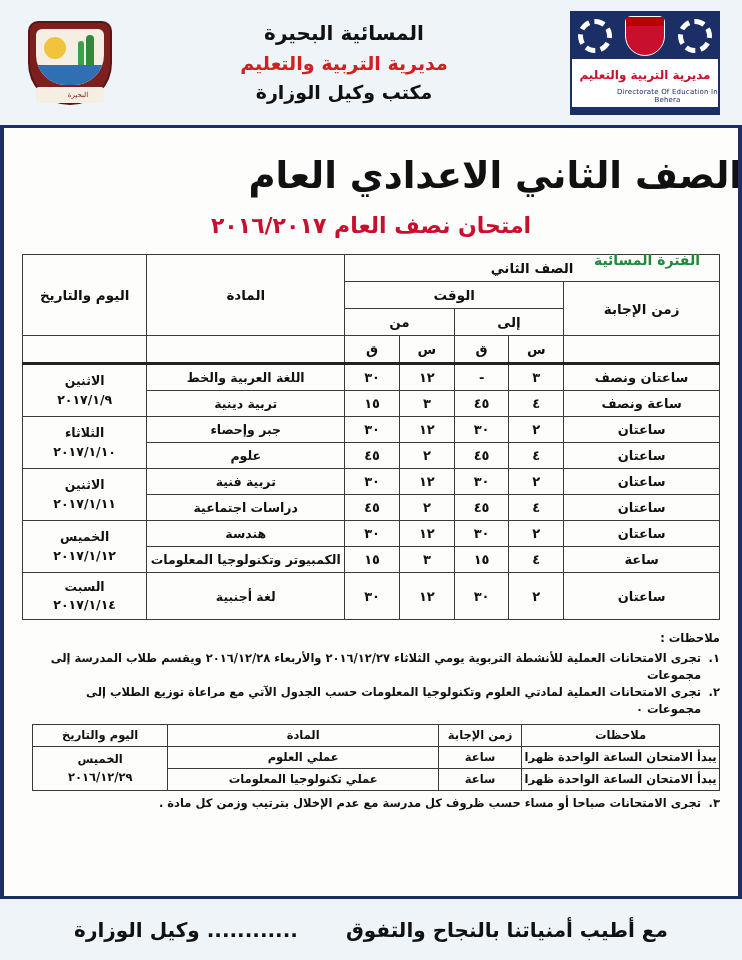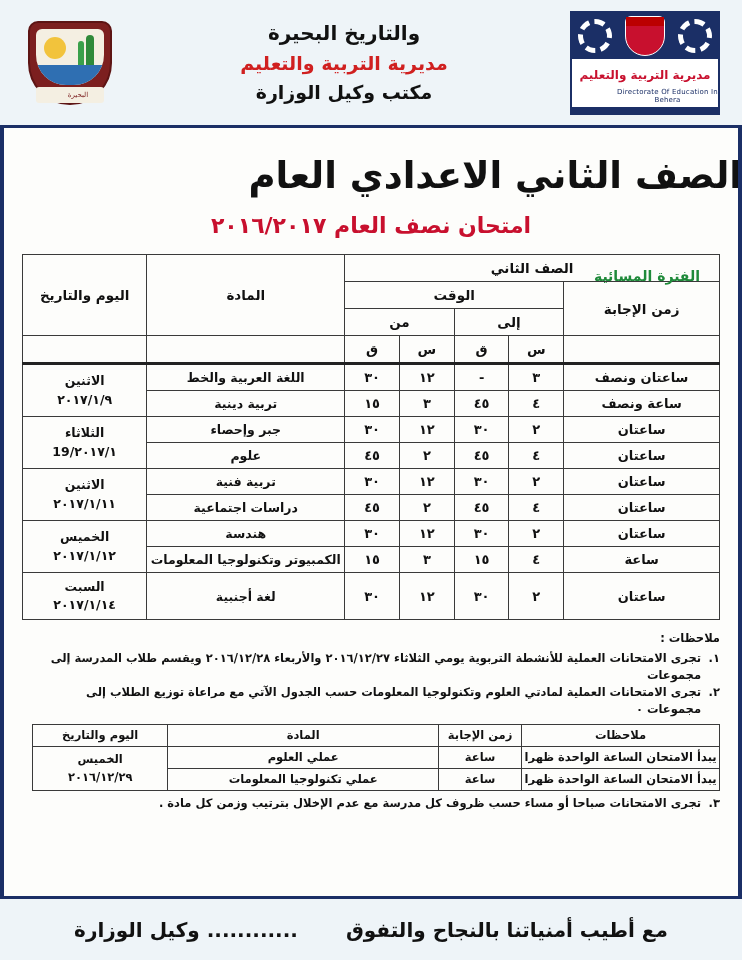--- a/index.html
+++ b/index.html
@@ -142,21 +142,21 @@
   .title-sub {
     text-align: center;
     font-size: 22px;
     font-weight: bold;
     color: #c8102e;
     margin-top: 16px;
   }
   .period-label {
     position: absolute;
     right: 42px;
-    top: 268px;
+    top: 252px;
     font-size: 14px;
     font-weight: bold;
     color: #1f8a3a;
   }
 
   
   .tbl-wrap { margin: 16px 22px 0 22px; }
   table.main {
     width: 100%;
     border-collapse: collapse;
@@ -263,21 +263,21 @@
         <div class="crest">
             <div class="c-top"></div>
           </div>
       </div>
       <div class="name-ar">مديرية التربية والتعليم</div>
       <div class="name-en">Directorate Of Education In Behera</div>
       <div class="stripe"></div>
     </div>
 
     <div class="header-center">
-      <div class="h-line1">والتاريخ البحيرة</div>
+      <div class="h-line1">المسائية البحيرة</div>
       <div class="h-line2">مديرية التربية والتعليم</div>
       <div class="h-line3">مكتب وكيل الوزارة</div>
     </div>
 
     <div class="logo-gov">
       <div class="shield"></div>
       <div class="inner">
         <div class="sun"></div>
         <div class="wheat"></div>
         <div class="wheat2"></div>
@@ -351,21 +351,21 @@
 
         <tr>
           <td class="answer">ساعتان</td>
           <td>٢</td>
           <td>٣٠</td>
           <td>١٢</td>
           <td>٣٠</td>
           <td class="subject">جبر وإحصاء</td>
           <td class="daycell" rowspan="2">
             <div>الثلاثاء</div>
-            <div>٢٠١٧/١/19</div>
+            <div>٢٠١٧/١/١٠</div>
           </td>
         </tr>
         <tr>
           <td class="answer">ساعتان</td>
           <td>٤</td>
           <td>٤٥</td>
           <td>٢</td>
           <td>٤٥</td>
           <td class="subject">علوم</td>
         </tr>

